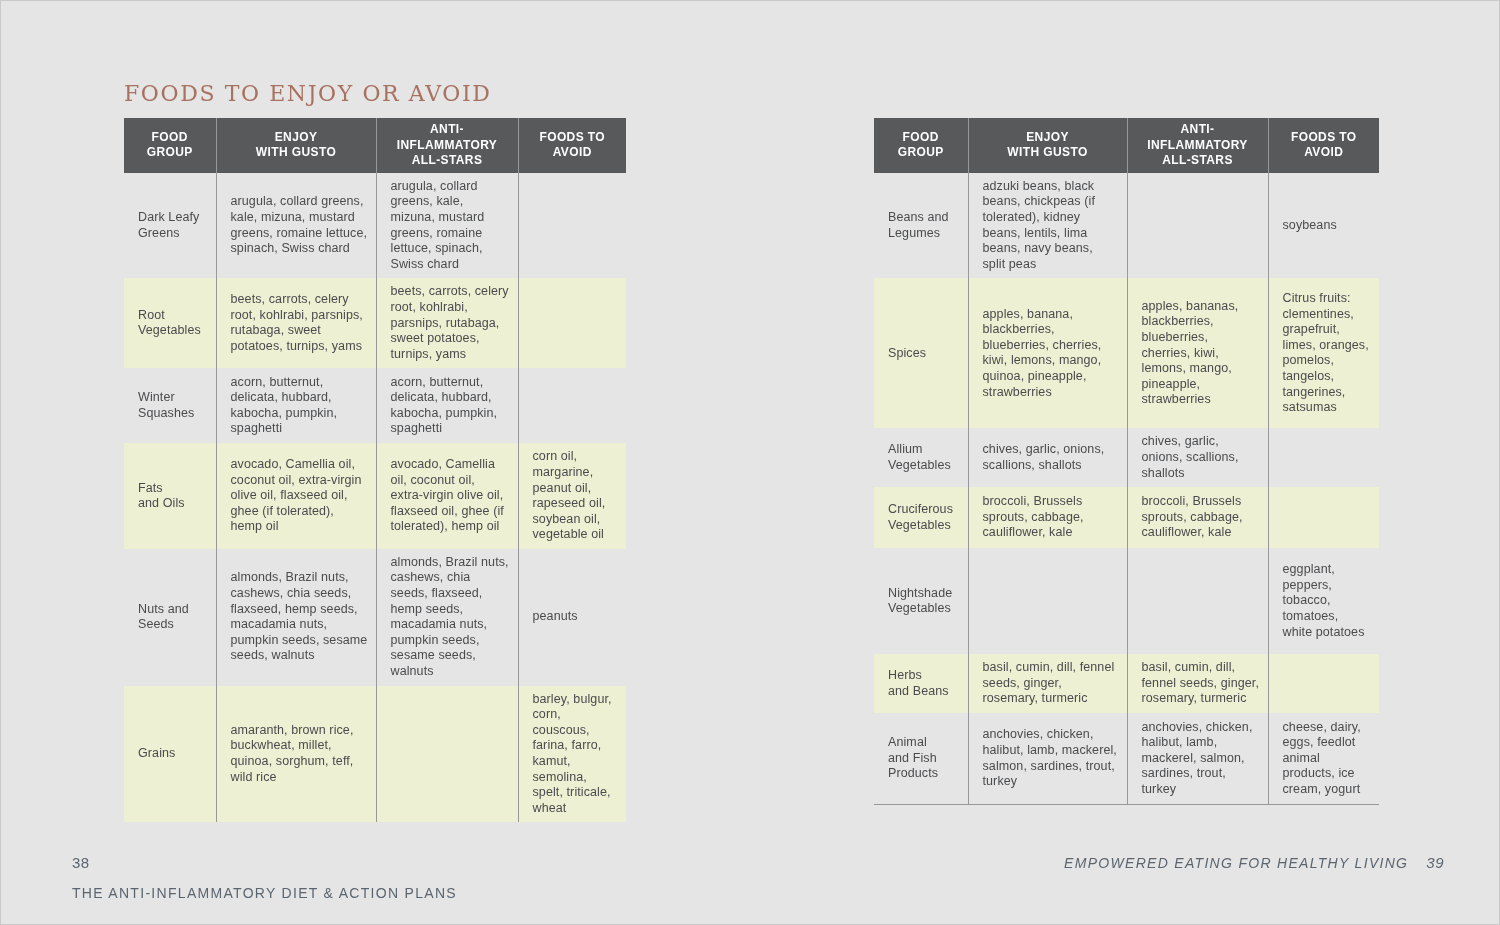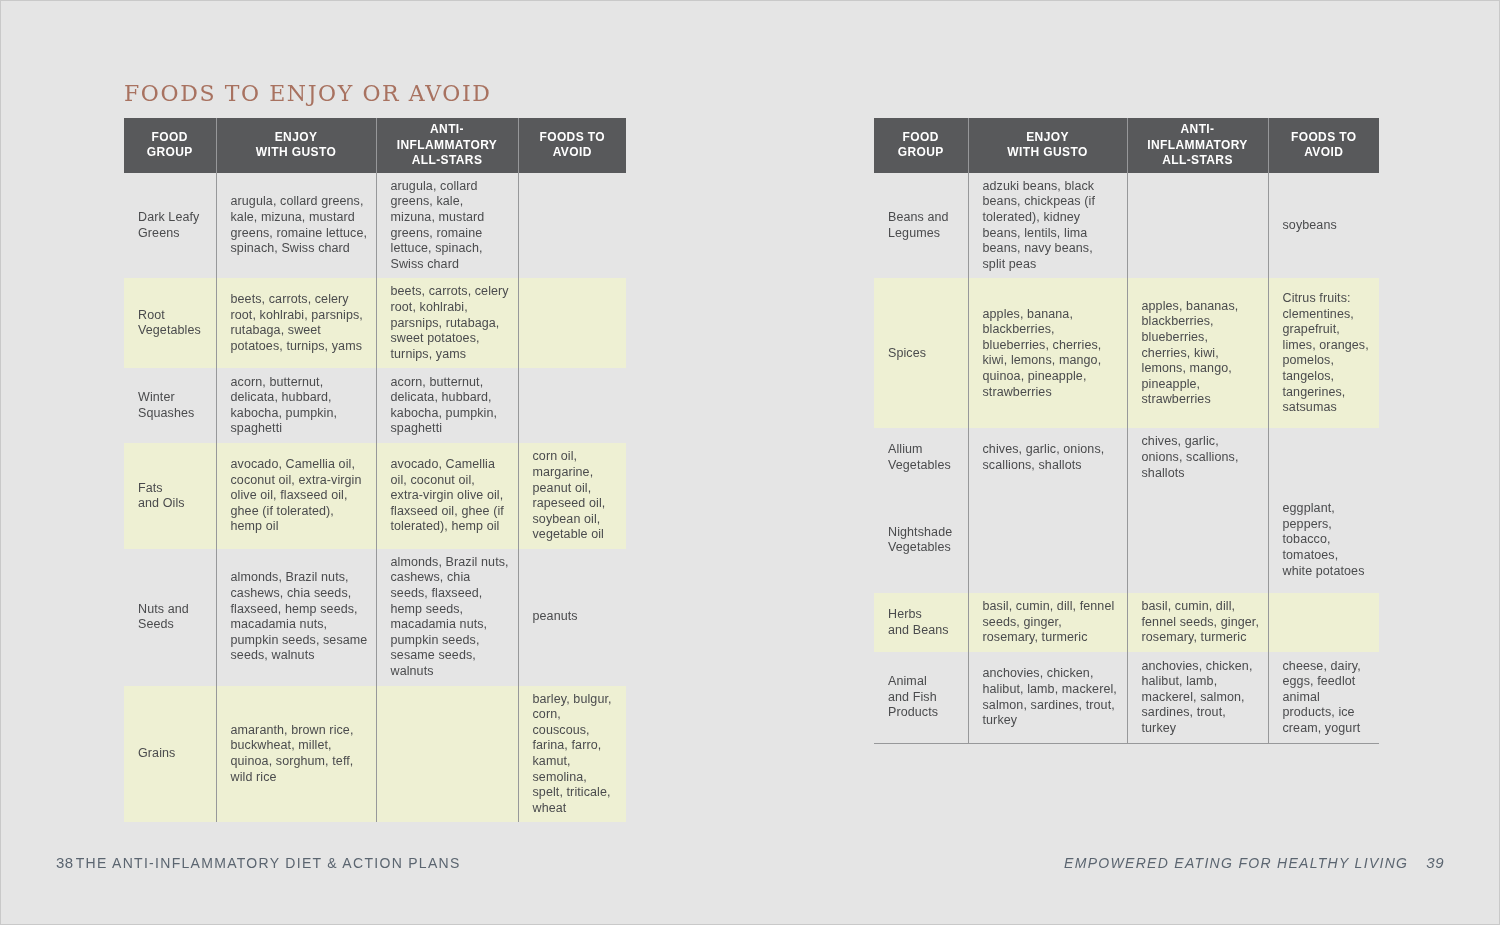--- a/index.html
+++ b/index.html
@@ -57,21 +57,21 @@
   .food-table th + th,
   .food-table td + td{border-left:1px solid #97989a;}
   .food-table tr.shaded td{background:#eef0d3;}
   .footer{
     position:absolute;
     top:853px;
     display:flex;
     align-items:baseline;
     color:#5b6570;
   }
-  .footer.f-left{left:55px;gap:2px;}
+  .footer.f-left{left:71px;gap:14px;flex-direction:column;}
   .footer.f-right{right:55px;gap:18px;font-style:italic;}
   .page-num{font-size:15px;letter-spacing:0.5px;}
   .f-label{font-size:14px;letter-spacing:1.3px;text-align:center;}
 </style>
 </head>
 <body>
 
 <div class="page">
 
   <h1 class="title">FOODS TO ENJOY OR AVOID</h1>
@@ -171,20 +171,27 @@
       <td>apples, bananas, blackberries, blueberries, cherries, kiwi, lemons, mango, pineapple, strawberries</td>
       <td>Citrus fruits: clementines, grapefruit, limes, oranges, pomelos, tangelos, tangerines, satsumas</td>
     </tr>
     <tr style="height:58px">
       <td class="group">Allium
 Vegetables</td>
       <td>chives, garlic, onions, scallions, shallots</td>
       <td>chives, garlic, onions, scallions, shallots</td>
       <td></td>
     </tr>
+    <tr class="shaded" style="height:61px">
+      <td class="group">Cruciferous
+Vegetables</td>
+      <td>broccoli, Brussels sprouts, cabbage, cauliflower, kale</td>
+      <td>broccoli, Brussels sprouts, cabbage, cauliflower, kale</td>
+      <td></td>
+    </tr>
     <tr style="height:106px">
       <td class="group">Nightshade
 Vegetables</td>
       <td></td>
       <td></td>
       <td>eggplant, peppers, tobacco, tomatoes, white potatoes</td>
     </tr>
     <tr class="shaded" style="height:55px">
       <td class="group">Herbs
 and Beans</td>

